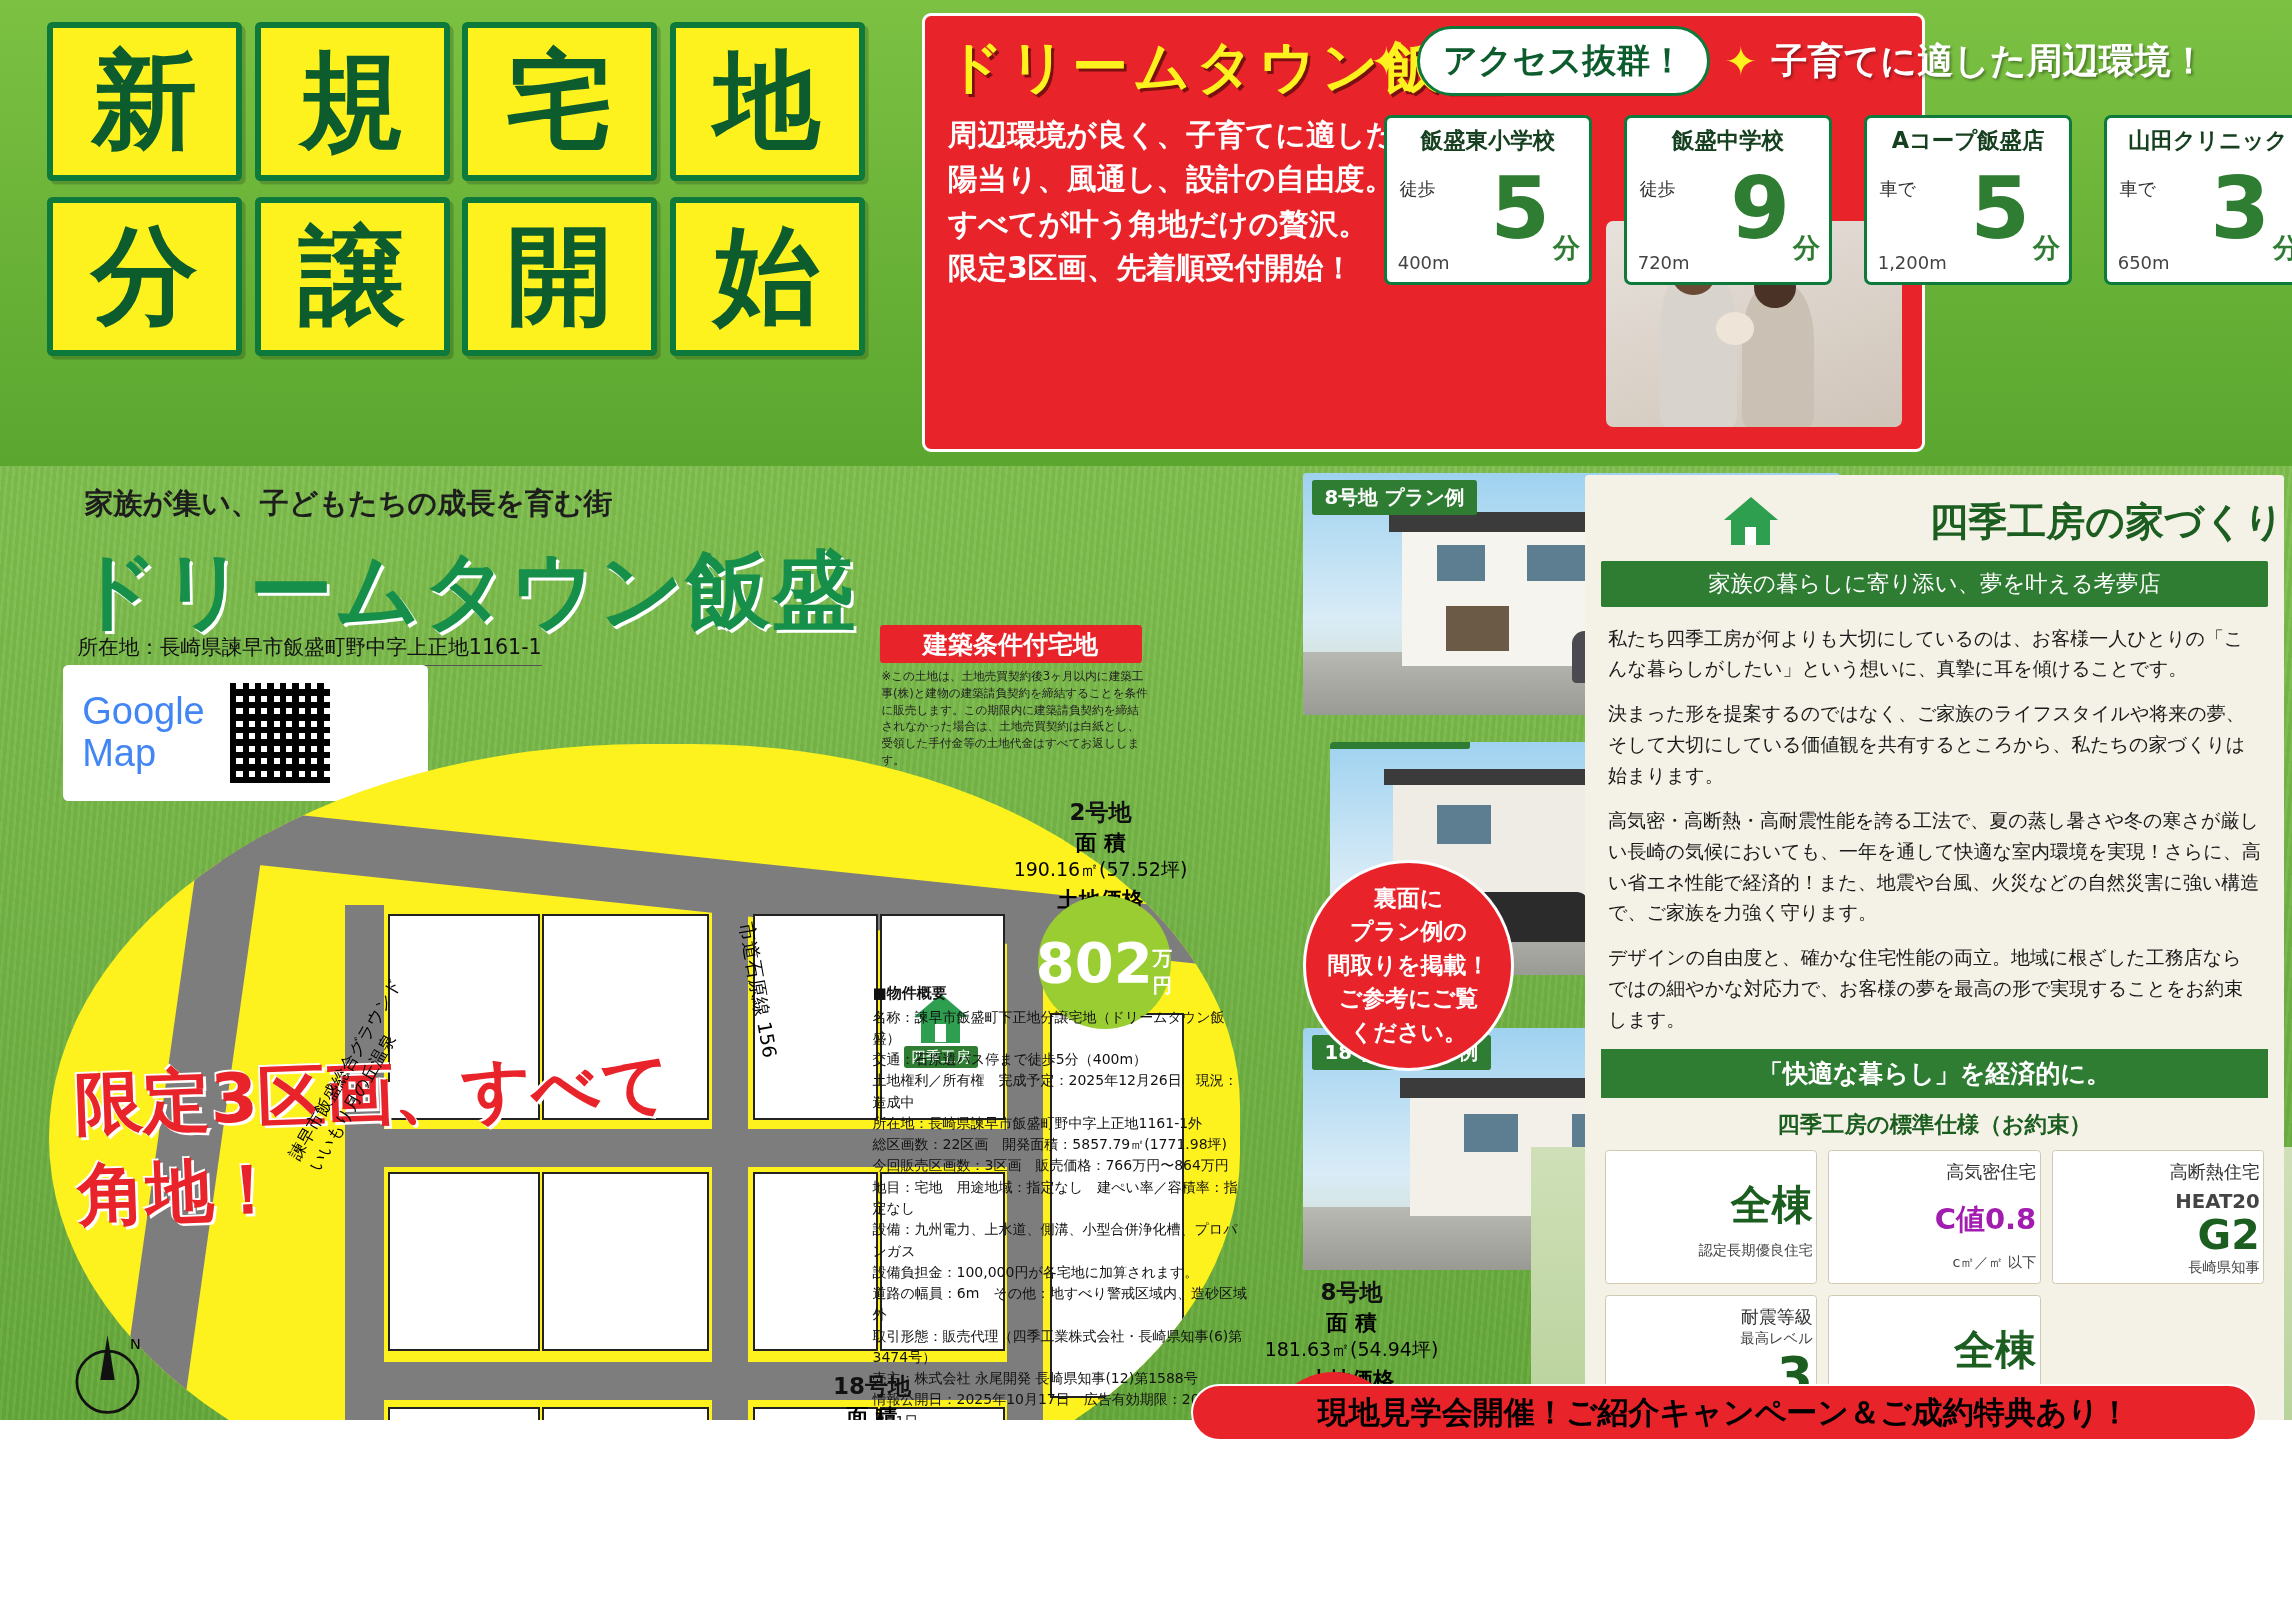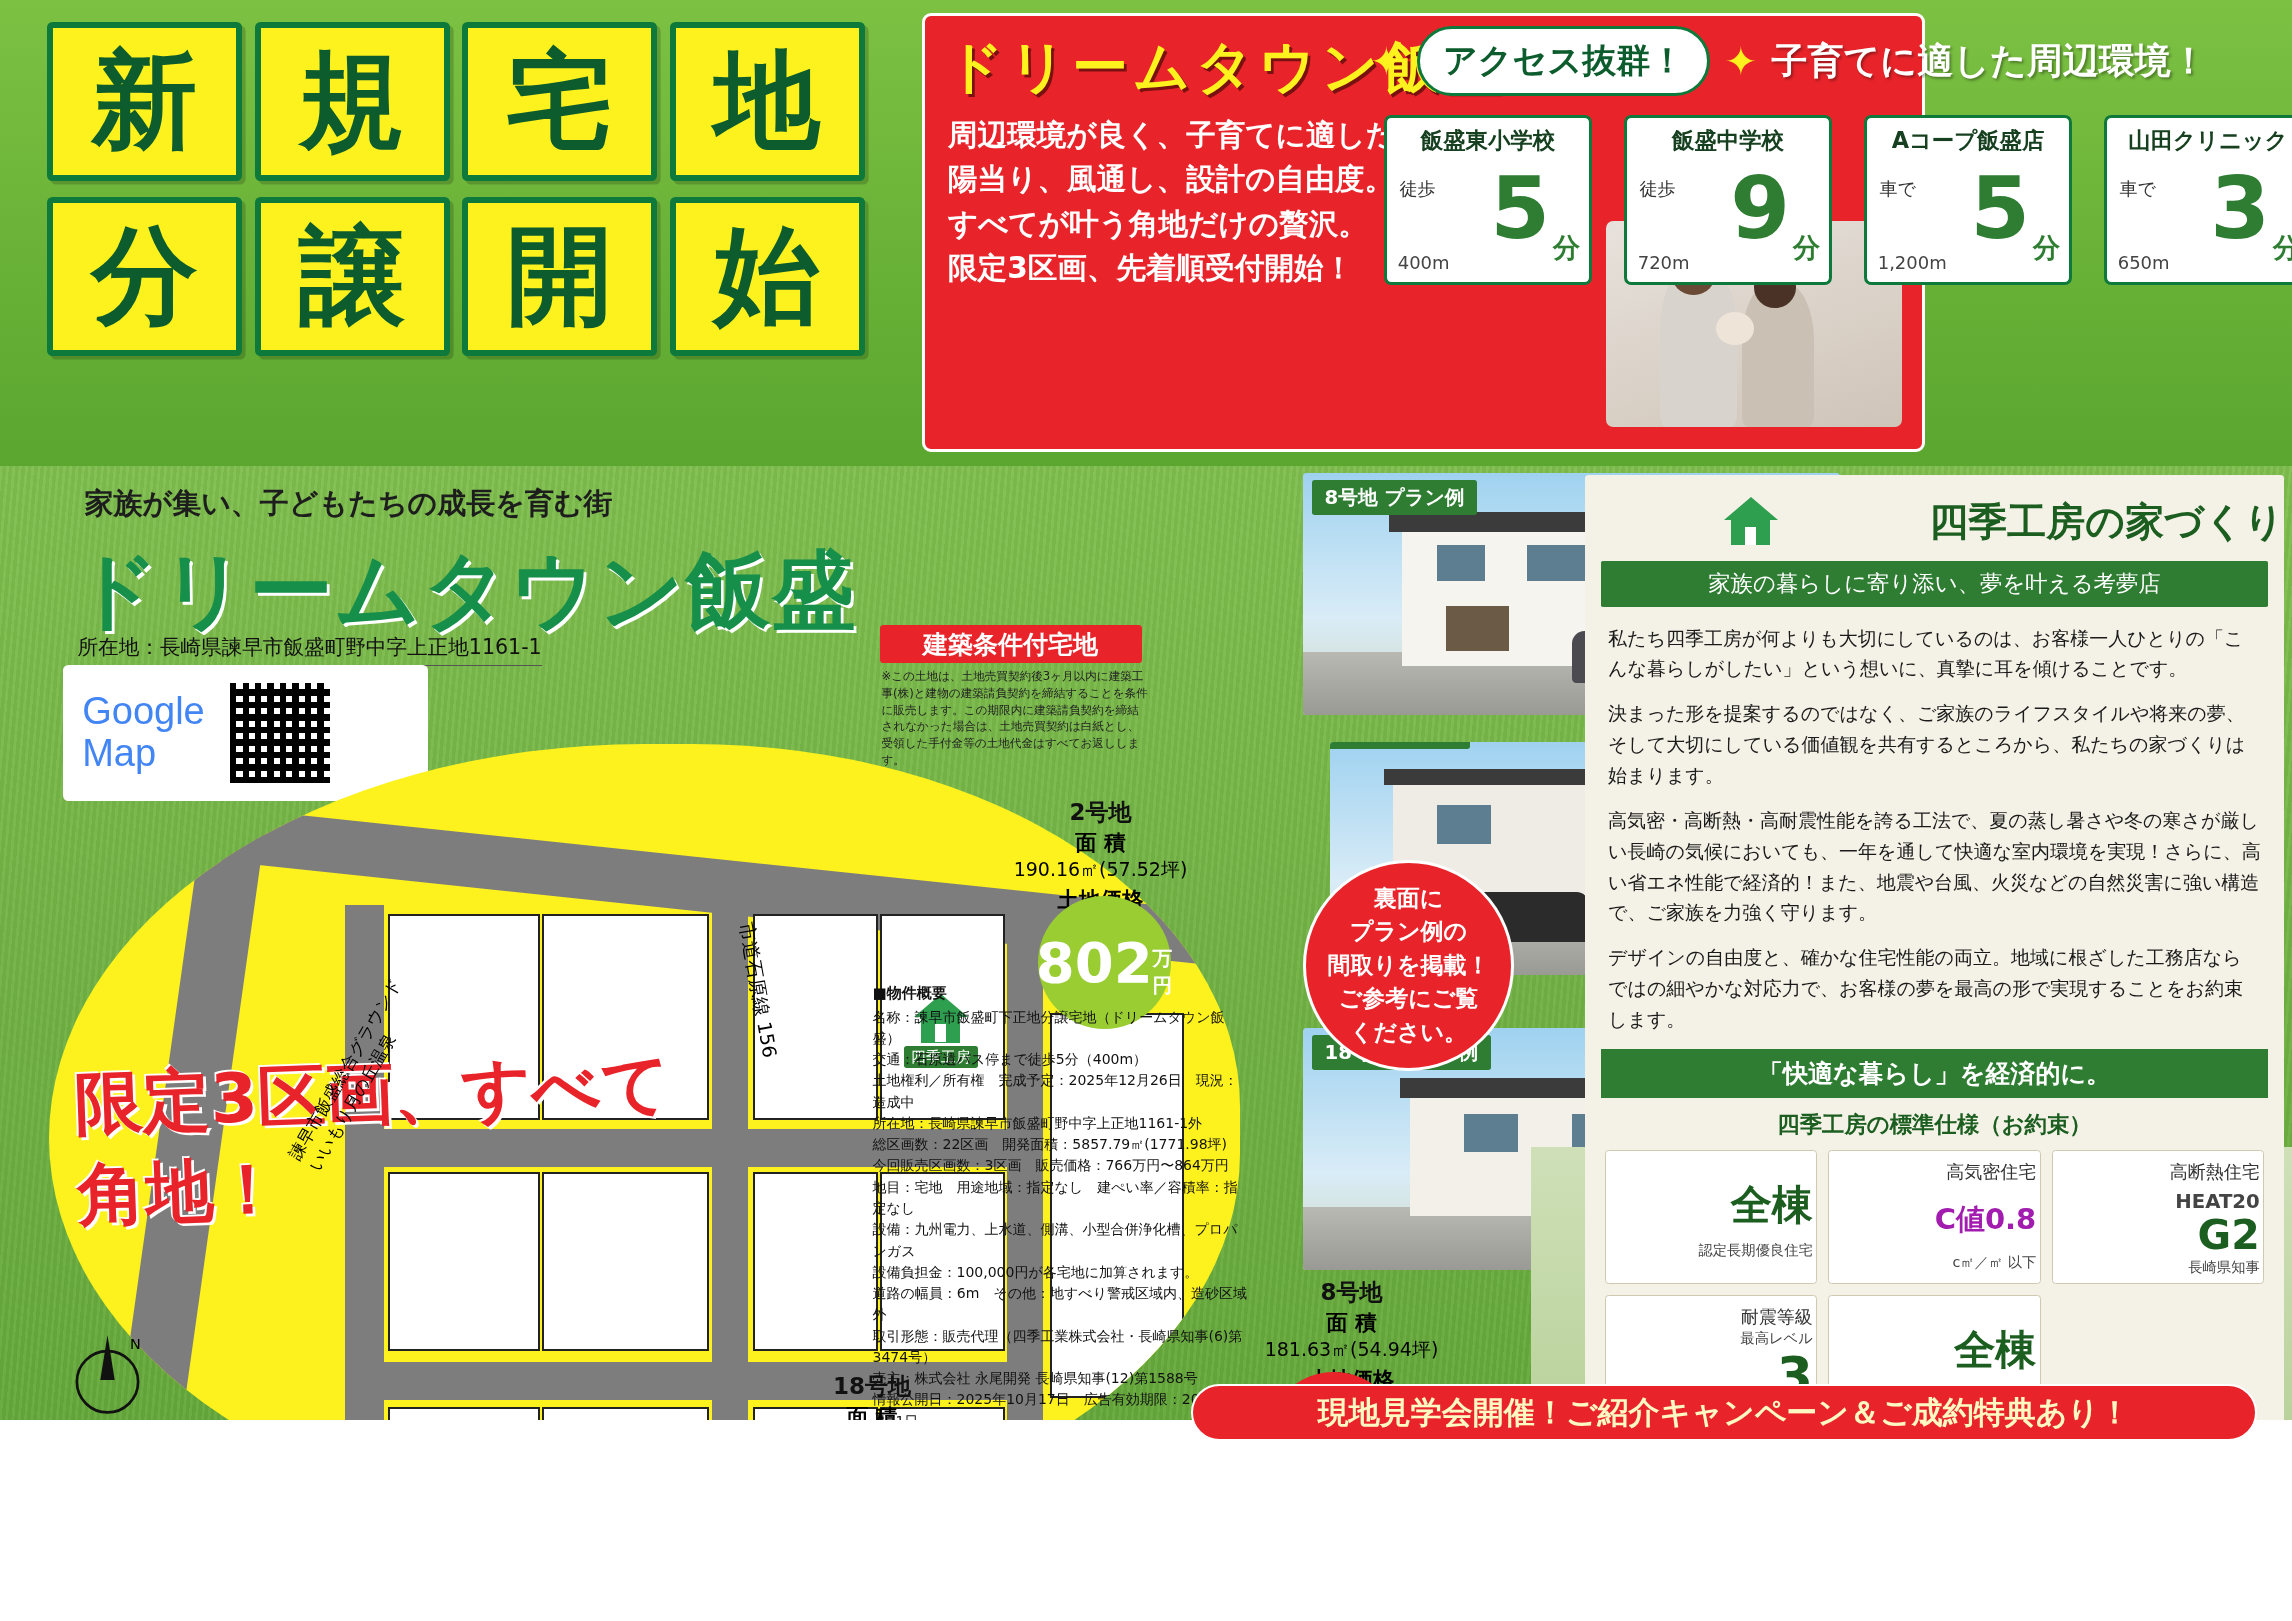--- a/index.html
+++ b/index.html
@@ -227,21 +227,21 @@
   .model-row { display: flex; gap: 10.7px; padding: 12.5px 19.7px 0 19.7px; }
   .model-txt { width: 58%; font-family: "DejaVu Sans", sans-serif; }
   .model-txt .mt { font-size: 22.4px; font-weight: bold; color: #1b5e20; margin-bottom: 5.4px; font-style: italic;}
   .model-txt p { font-size: 15px; line-height: 1.5; color: #222; }
   .model-img { width: 42%; height: 134px; background: linear-gradient(180deg,#bcd3e4 0%, #cfc8b6 55%, #8a8f72 100%); border-radius: 2.7px; }
 
   
   .footer { position: absolute; left: 0; top: 1420px; width: 2293px; height: 202px; background: #fff; }
   .promo-bar {
     position: absolute; left: 1191px; top: 1384px; width: 1066px; height: 57px;
-    background: #e8242a; border-radius: 29px; color: #fef9c3;
+    background: #e8242a; border-radius: 29px; color: #000000;
     display: flex; align-items: center; justify-content: center;
     font-size: 31px; font-weight: bold; font-family: "DejaVu Sans", sans-serif;
     border: 2.7px solid #fff; z-index: 9;
   }
 </style>
 </head>
 <body>
 
 <div class="header">
 

